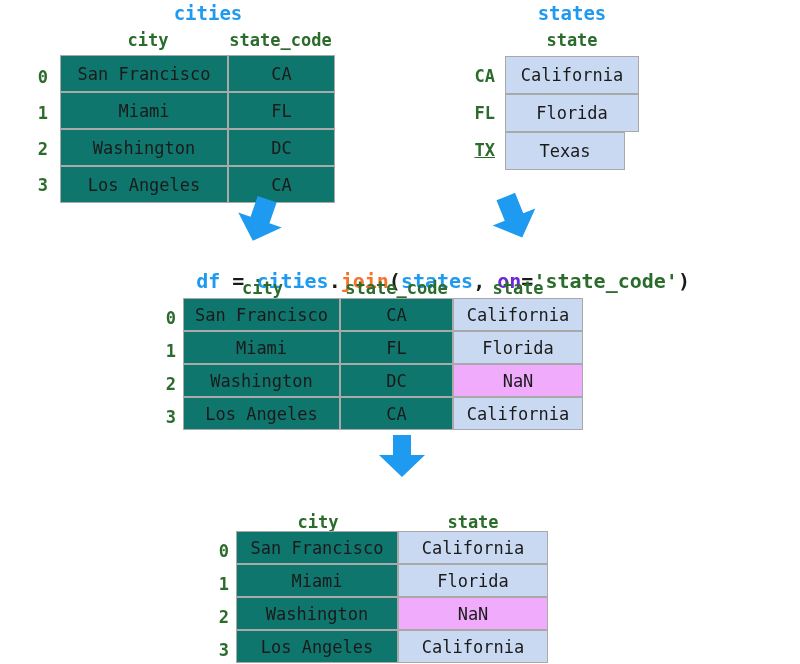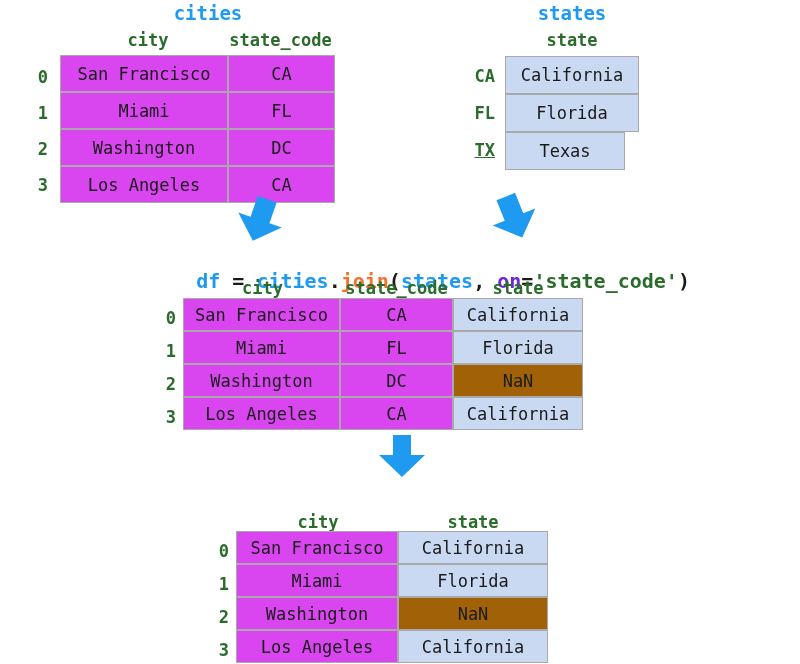--- a/index.html
+++ b/index.html
@@ -61,23 +61,23 @@
     border: 1px solid #a9a9a9;
     font-family: "DejaVu Sans Mono", monospace;
     font-size: 17px;
     color: #1a1a1a;
     display: flex;
     align-items: center;
     justify-content: center;
     white-space: nowrap;
     letter-spacing: 0px;
   }
-  .fill-orange { background: #d946ef; }
+  .fill-orange { background: #0f766e; }
   .fill-blue   { background: #c9d9f2; }
-  .fill-gray   { background: #a16207; }
+  .fill-gray   { background: #f0abfc; }
 
   
   .code {
     position: absolute;
     font-family: "DejaVu Sans Mono", monospace;
     font-weight: bold;
     font-size: 20px;
     white-space: pre;
     line-height: 24px;
     color: #1a1a1a;

